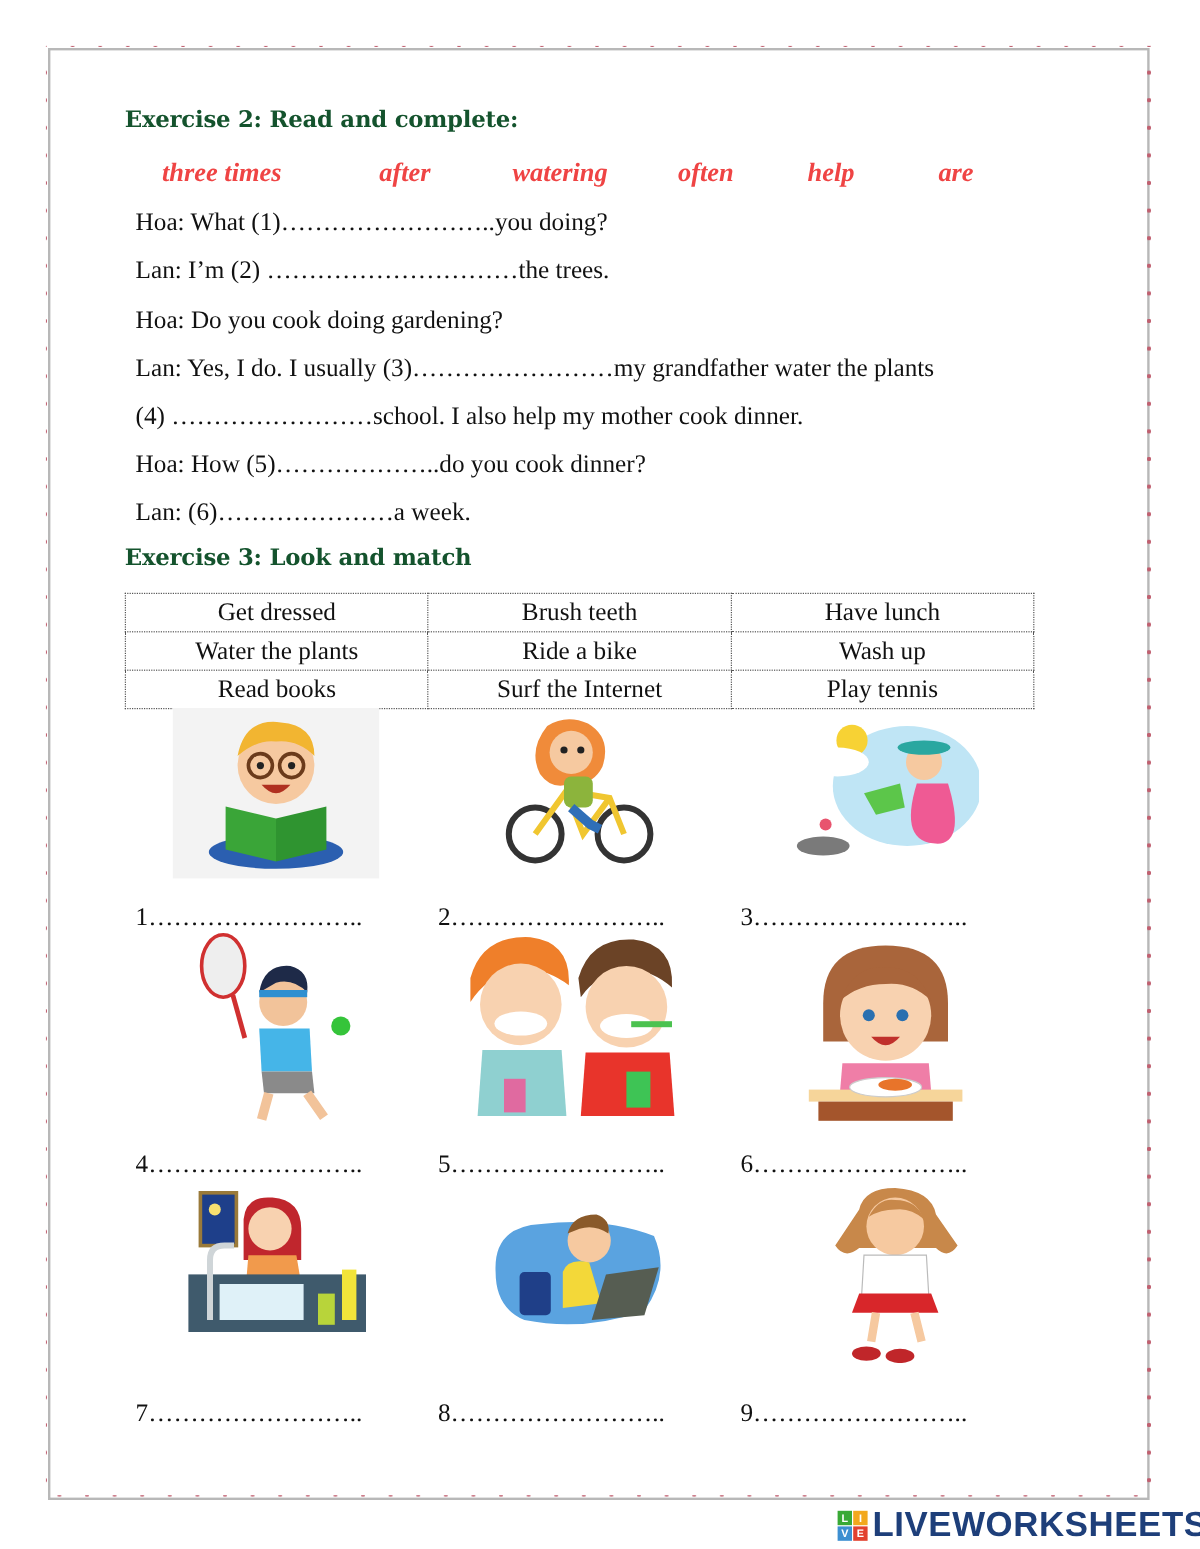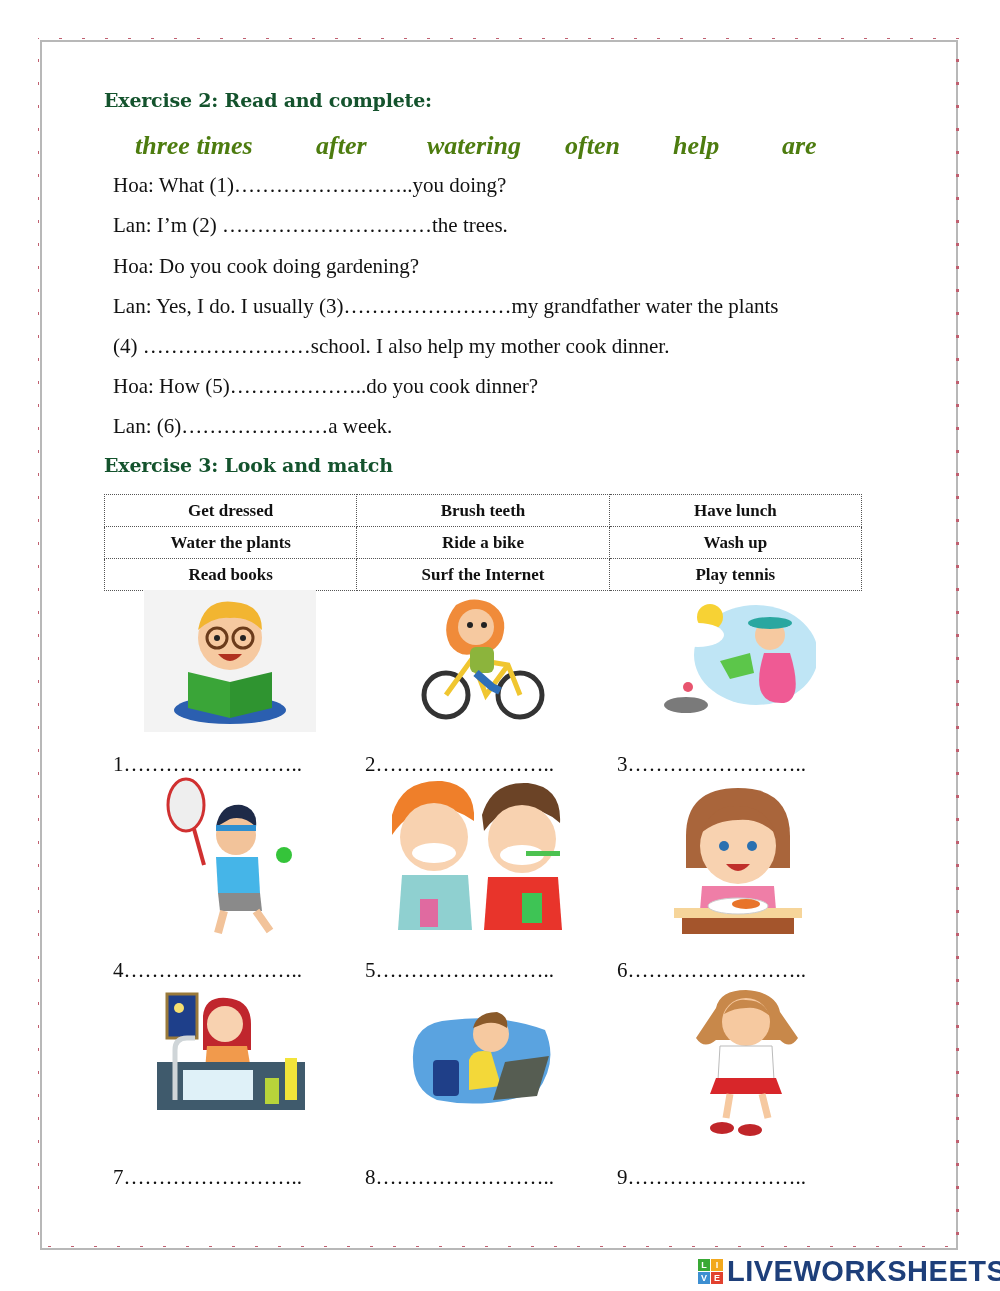--- a/index.html
+++ b/index.html
@@ -9,23 +9,23 @@
     background-image:
       radial-gradient(circle, #c06070 1.6px, transparent 2px),
       radial-gradient(circle, #c06070 1.6px, transparent 2px);
     background-size:23px 23px, 23px 23px;
     background-position:0 0, 11px 11px;
     -webkit-mask: linear-gradient(#000,#000) top/100% 6px no-repeat, linear-gradient(#000,#000) bottom/100% 6px no-repeat, linear-gradient(#000,#000) left/6px 100% no-repeat, linear-gradient(#000,#000) right/6px 100% no-repeat;
     mask: linear-gradient(#000,#000) top/100% 6px no-repeat, linear-gradient(#000,#000) bottom/100% 6px no-repeat, linear-gradient(#000,#000) left/6px 100% no-repeat, linear-gradient(#000,#000) right/6px 100% no-repeat;
   }
   .heading { position:absolute; left:104px; font-family:"DejaVu Serif", serif; font-weight:bold; font-size:19px; color:#14532d; letter-spacing:-0.2px; }
   .wordbank { position:absolute; top:131px; left:0; width:1000px; height:28px; }
-  .word { position:absolute; font-family:"Liberation Serif", serif; font-style:italic; font-weight:bold; font-size:26px; color:#4d7c0f; }
+  .word { position:absolute; font-family:"Liberation Serif", serif; font-style:italic; font-weight:bold; font-size:22px; color:#ef4444; }
   .line { position:absolute; left:113px; font-family:"Liberation Serif", serif; font-size:21px; color:#111; white-space:nowrap; }
-  table.match { position:absolute; left:104px; top:494px; width:758px; border-collapse:collapse; font-family:"Liberation Serif", serif; font-weight:bold; font-size:17px; }
+  table.match { position:absolute; left:104px; top:494px; width:758px; border-collapse:collapse; font-family:"Liberation Serif", serif; font-weight:normal; font-size:21px; }
   table.match td { border:1px dotted #555; text-align:center; height:31px; padding:0; width:33.3%; }
   .pic { position:absolute; overflow:hidden; }
   .num { position:absolute; font-family:"Liberation Serif", serif; font-size:21px; color:#111; white-space:nowrap; }
   .logo { position:absolute; left:698px; top:1256px; height:30px; display:flex; align-items:center; }
   .logo-box { display:grid; grid-template-columns:12px 12px; grid-template-rows:12px 12px; gap:1px; margin-right:4px; }
   .logo-box span { display:flex; align-items:center; justify-content:center; font-family:"Liberation Sans", sans-serif; font-size:9px; font-weight:bold; color:#fff; }
   .logo-text { font-family:"Liberation Sans", sans-serif; font-weight:bold; font-size:29px; color:#1e3f7a; letter-spacing:0.5px; }
 </style>
 </head>
 <body>

